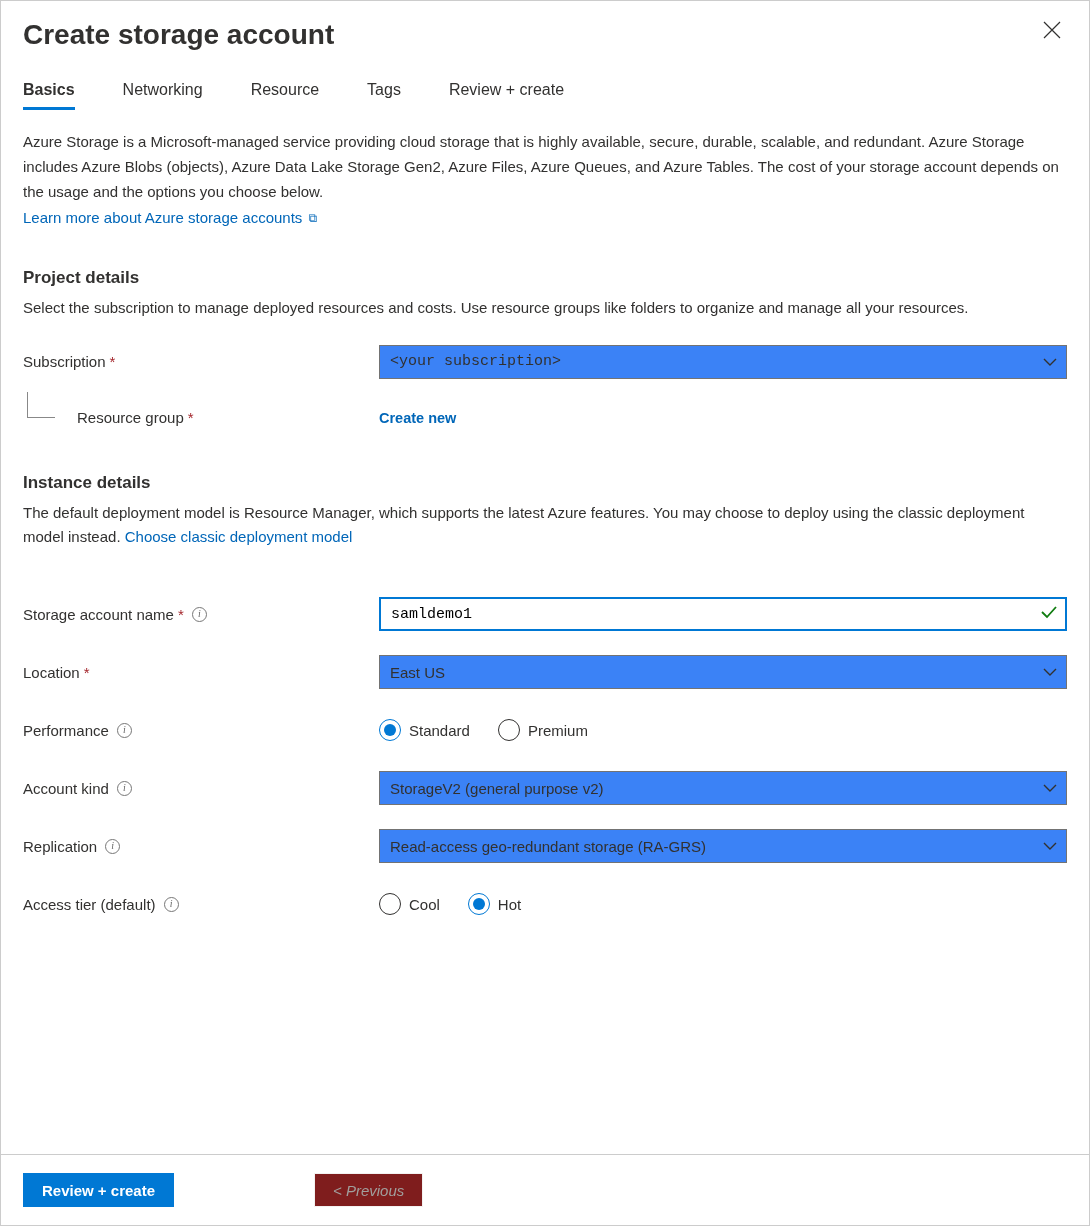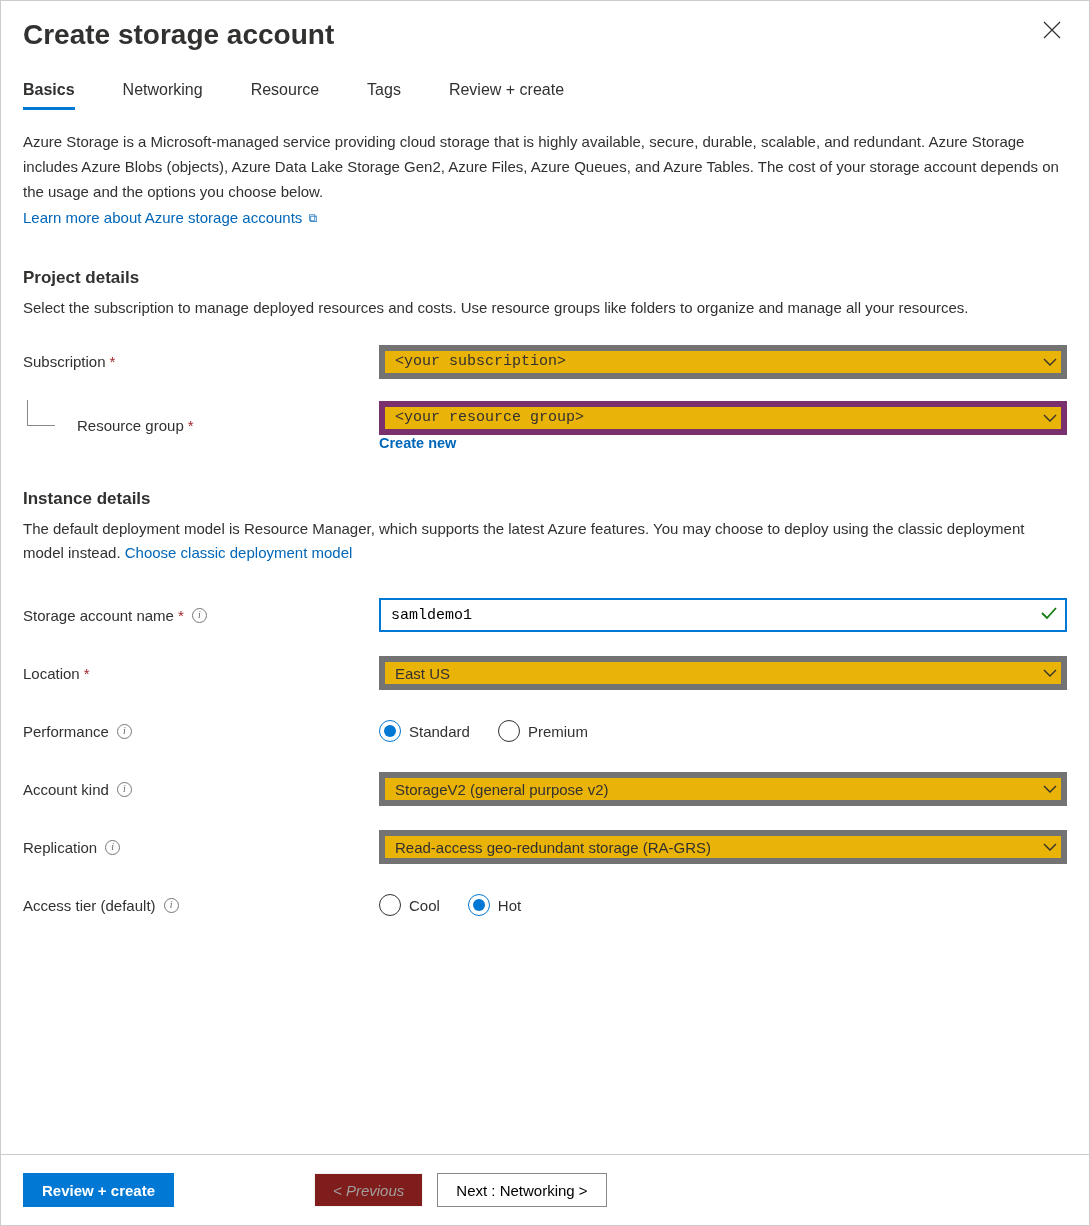--- a/index.html
+++ b/index.html
@@ -120,22 +120,22 @@
     font-family: Georgia, serif;
     color: #666;
     margin-left: 8px;
     line-height: 1;
     cursor: default;
   }
   .control-col { flex: 1; }
   .select-box, .text-input {
     width: 100%;
     height: 34px;
-    border: 6px solid #737373;
-    background: #eab308;
+    border: 1px solid #737373;
+    background: #3b82f6;
     padding: 0 30px 0 10px;
     font-family: "Consolas", "Courier New", monospace;
     font-size: 15px;
     position: relative;
     display: flex;
     align-items: center;
     cursor: pointer;
   }
   .select-box.purple { border-color: #7a306c; }
   .text-input-wrapper {
@@ -275,38 +275,30 @@
       </div>
     </div>
 
     <div class="form-row sub">
       <div class="label-col">
         <span class="indent-line"></span>
         <span>Resource group</span>
         <span class="req">*</span>
       </div>
       <div class="control-col">
-        <div class="select-wrap">
-          <div class="select-box purple">
-            <span>&lt;your resource group&gt;</span>
-          </div>
-          <svg class="chevron" width="14" height="10" viewBox="0 0 14 10">
-              <path d="M1 2 L7 8 L13 2" stroke="#323130" stroke-width="1.4" fill="none"></path>
-            </svg>
-        </div>
         <a class="helper-link">Create new</a>
       </div>
     </div>
 
     <h2 class="section">Instance details</h2>
     <p class="section-desc">
       <span>The default deployment model is Resource Manager, which supports the latest Azure features. You may choose to deploy using the classic deployment model instead.  </span><a class="link">Choose classic deployment model</a>
     </p>
 
-    <div class="form-row" style="margin-top:32px;">
+    <div class="form-row" style="margin-top:47px;">
       <div class="label-col">
         <span>Storage account name</span>
         <span class="req">*</span>
         <span class="info-icon">i</span>
       </div>
       <div class="control-col">
         <div class="text-input-wrapper focused">
           <input class="name-input" type="text" value="samldemo1" style="">
           <span class="check-icon">
             <svg width="16" height="14" viewBox="0 0 16 14">
@@ -409,16 +401,15 @@
         </div>
       </div>
     </div>
 
   </div>
 
   <div class="footer">
     <button class="btn primary">Review + create</button>
     <div class="footer-right">
       <button class="btn disabled">&lt; Previous</button>
-      <button class="btn">Next : Networking &gt;</button>
     </div>
   </div>
 </div>
 
 </body></html>

